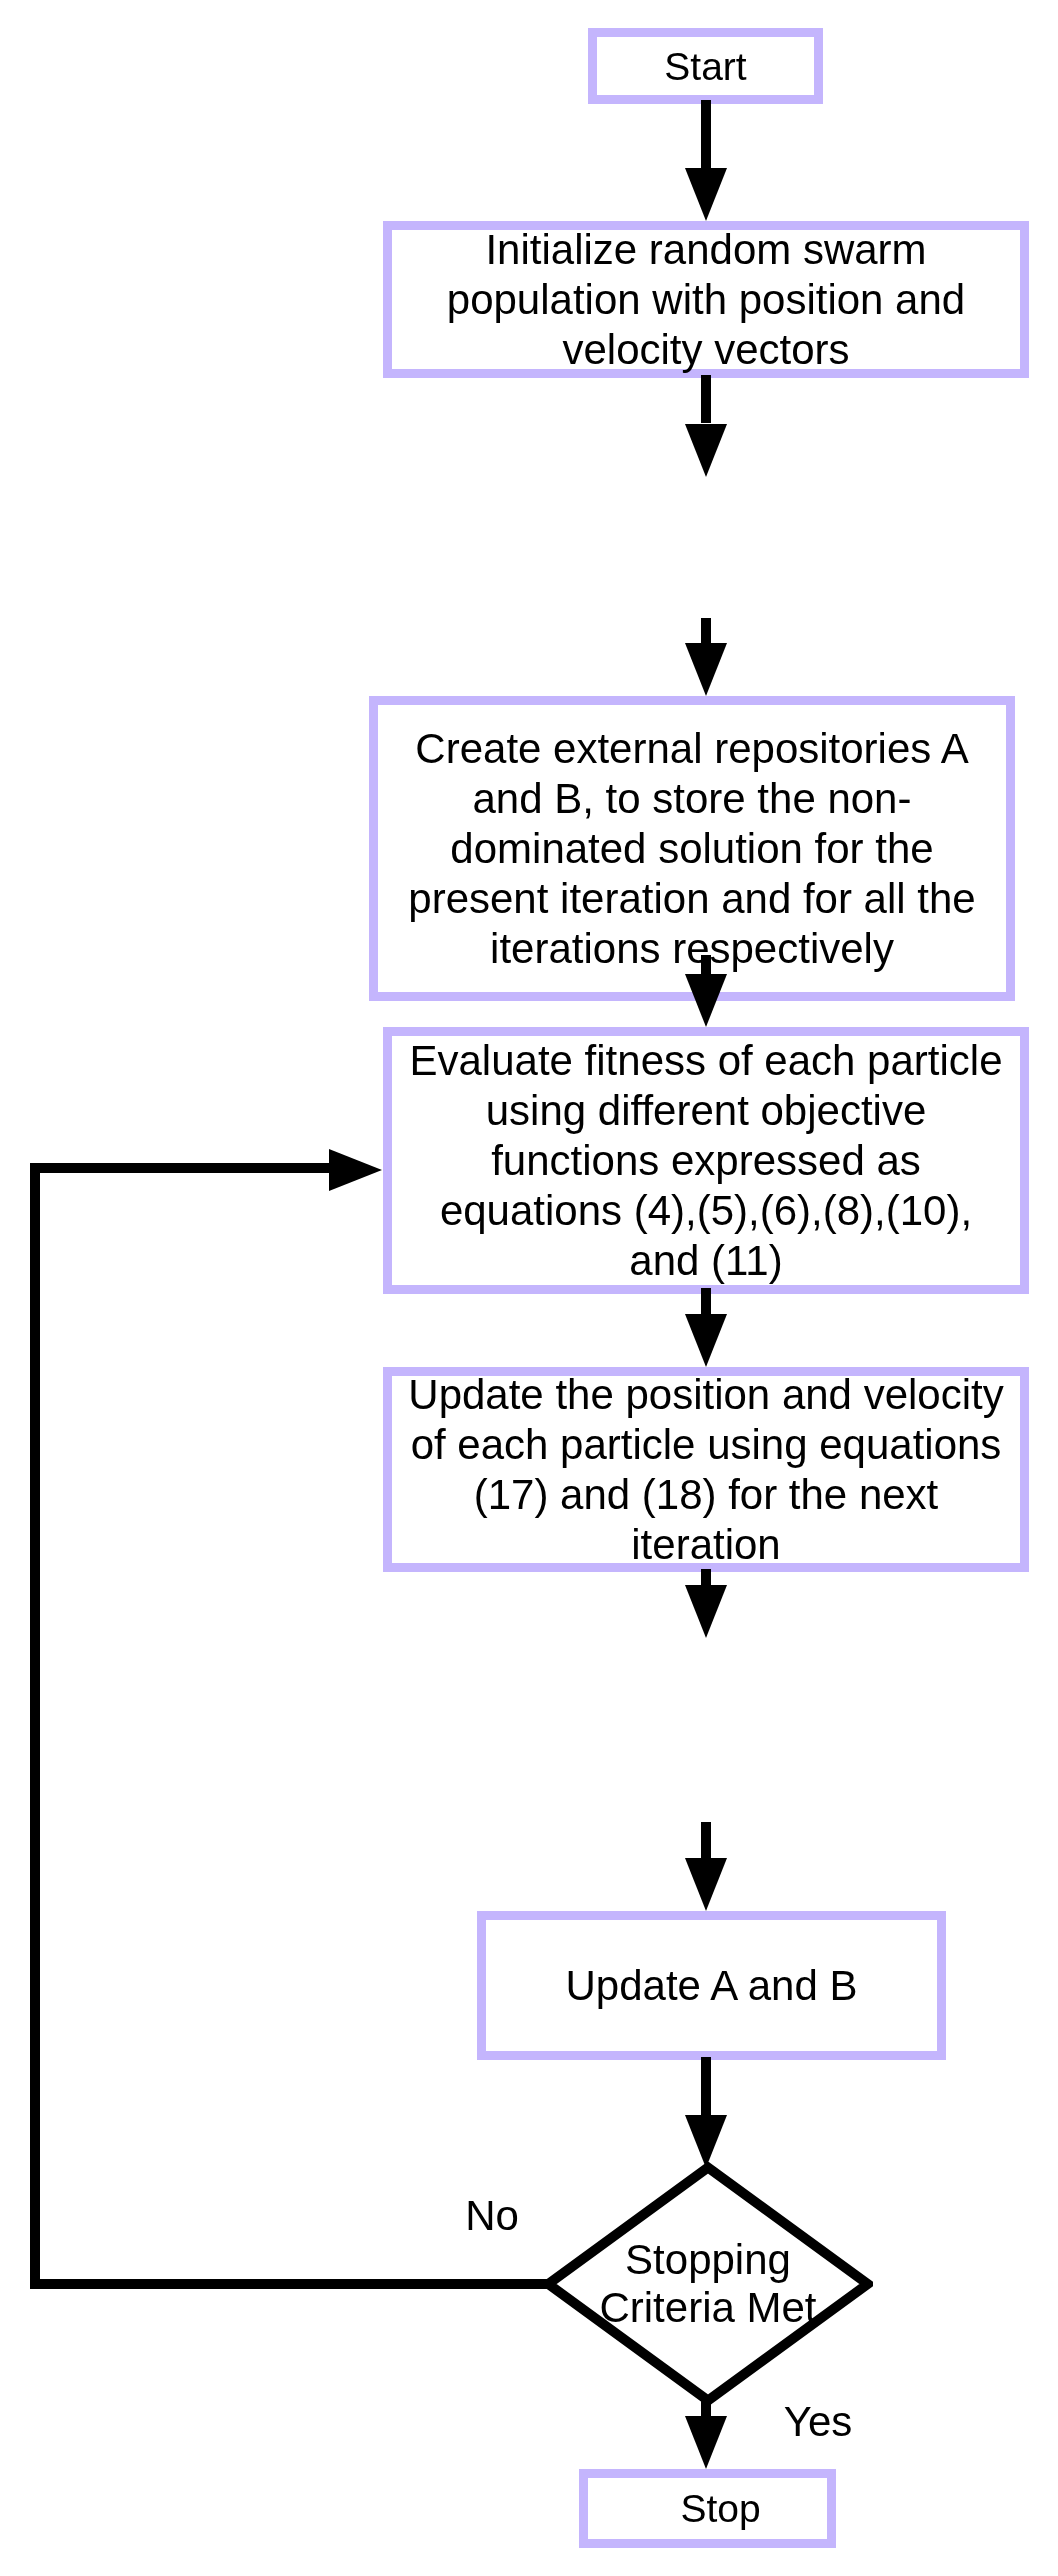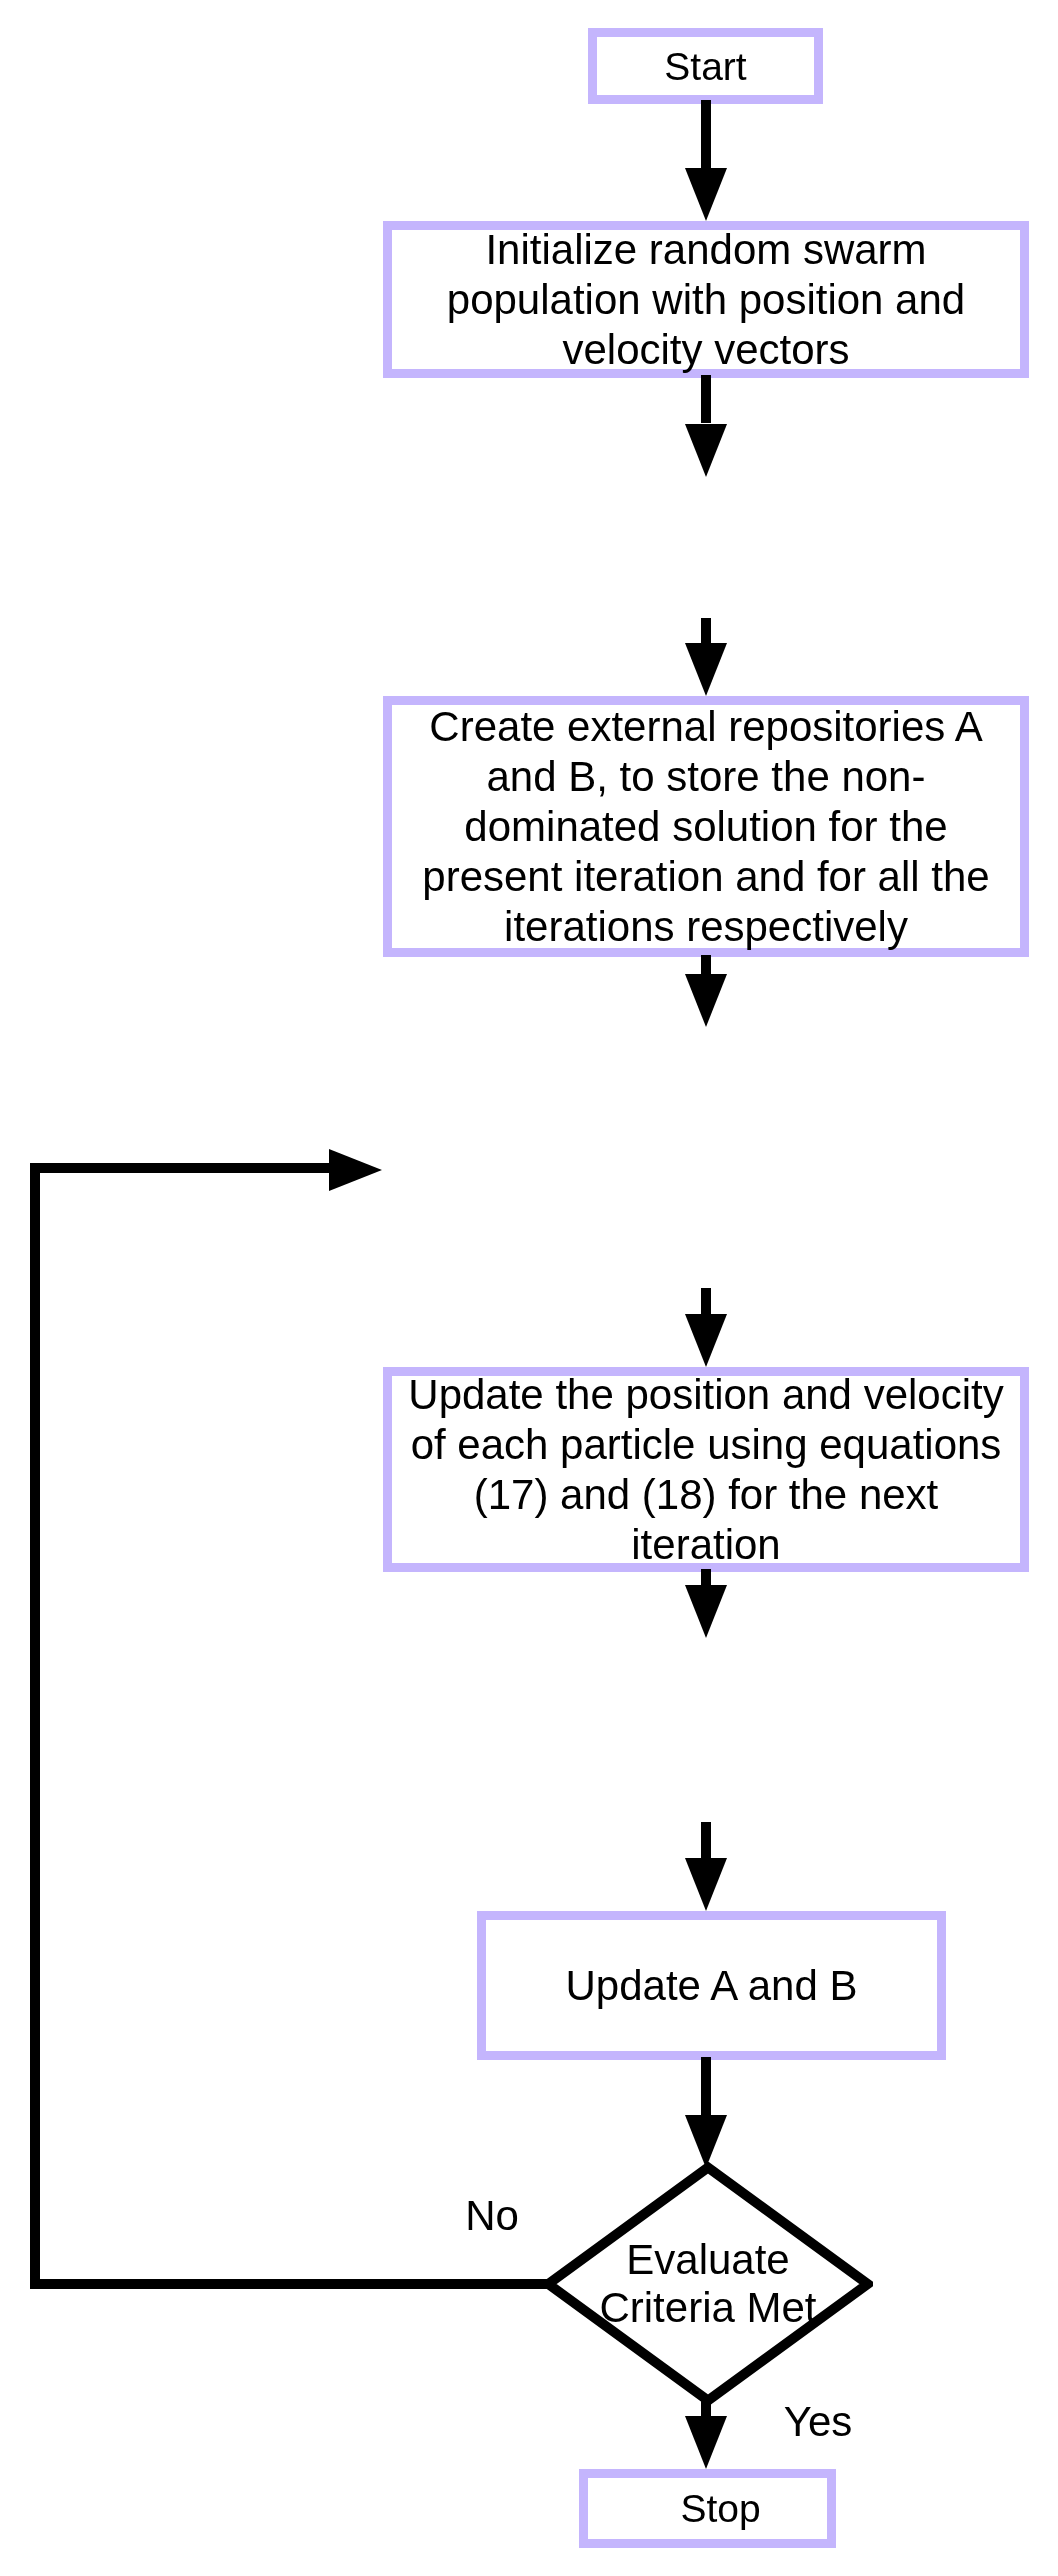--- a/index.html
+++ b/index.html
@@ -85,33 +85,40 @@
     <div class="shaft-v" style="left:701px; top:375px; height:48px;"></div>
     <div class="head-down" style="left:685px; top:424px;"></div>
   </div>
 
 
   <div>
     <div class="shaft-v" style="left:701px; top:618px; height:26px;"></div>
     <div class="head-down" style="left:685px; top:643px;"></div>
   </div>
 
-  <div class="node" style="left:383px; top:696px; width:646px; height:261px;">
+  <div class="node" style="left:369px; top:696px; width:646px; height:305px;">
     <span class="label">Create external repositories A
 and B, to store the non-
 dominated solution for the
 present iteration and for all the
 iterations respectively</span>
   </div>
 
   <div>
     <div class="shaft-v" style="left:701px; top:955px; height:19.7px;"></div>
     <div class="head-down" style="left:685px; top:974px;"></div>
   </div>
 
+  <div class="node" style="left:383px; top:1027px; width:646px; height:267px;">
+    <span class="label">Evaluate fitness of each particle
+using different objective
+functions expressed as
+equations (4),(5),(6),(8),(10),
+and (11)</span>
+  </div>
 
   <div>
     <div class="shaft-v" style="left:701px; top:1288px; height:26px;"></div>
     <div class="head-down" style="left:685px; top:1314px;"></div>
   </div>
 
   <div class="node" style="left:383px; top:1367px; width:646px; height:205px;">
     <span class="label">Update the position and velocity
 of each particle using equations
 (17) and (18) for the next
@@ -136,21 +143,21 @@
   <div>
     <div class="shaft-v" style="left:701px; top:2057px; height:58px;"></div>
     <div class="head-down" style="left:685px; top:2115px;"></div>
   </div>
 
   <div class="diamond-wrap">
     <svg width="330" height="244" viewBox="0 0 436 322">
       <polygon points="218,7 429,161 218,315 7,161" fill="#ffffff" stroke="#000000" stroke-width="13" stroke-linejoin="miter"></polygon>
     </svg>
     <div class="diamond-label">
-      <span class="label">Evaluate
+      <span class="label">Stopping
 Criteria Met</span>
     </div>
   </div>
 
   <div class="edge-label" style="left:439px; top:2194px; width:106px;">No</div>
 
   <div class="edge-label" style="left:761px; top:2400px; width:114px;">Yes</div>
 
   <div>
     <div class="line-h" style="left:30px; top:2279px; width:518px;"></div>

